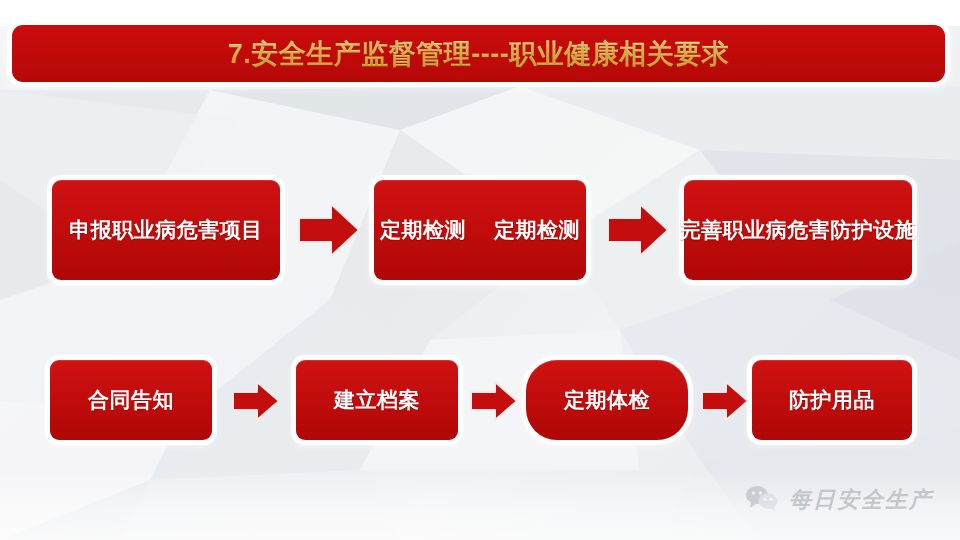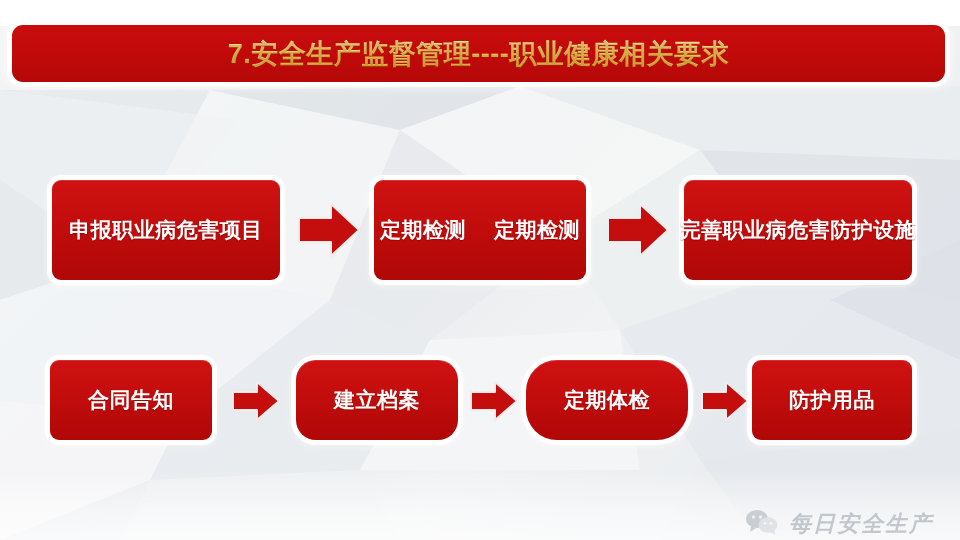--- a/index.html
+++ b/index.html
@@ -164,21 +164,21 @@
     <div class="line">完善职业病危害</div>
     <div class="line">防护设施</div>
   </div>
 
   <div class="arrow" style="left:231px; top:380px;">
     <svg width="50" height="42" viewBox="0 0 50 42">
       <polygon points="2,12 26,12 26,2 48,21 26,40 26,30 2,30" fill="#c40d0d" stroke="#f6eaea" stroke-width="2" stroke-linejoin="round"></polygon>
     </svg>
   </div>
 
-  <div class="flow-box row2" style="left:296px; top:360px; width:162px; height:80px;border-radius:20px;">
+  <div class="flow-box row2" style="left:296px; top:360px; width:162px; height:80px;">
     <div class="line">建立档案</div>
   </div>
 
   <div class="arrow" style="left:469px; top:380px;">
     <svg width="50" height="42" viewBox="0 0 50 42">
       <polygon points="2,12 26,12 26,2 48,21 26,40 26,30 2,30" fill="#c40d0d" stroke="#f6eaea" stroke-width="2" stroke-linejoin="round"></polygon>
     </svg>
   </div>
 
   <div class="flow-box row2" style="left:526px; top:360px; width:162px; height:80px;border-radius:31px;">
@@ -188,21 +188,21 @@
   <div class="arrow" style="left:700px; top:380px;">
     <svg width="50" height="42" viewBox="0 0 50 42">
       <polygon points="2,12 26,12 26,2 48,21 26,40 26,30 2,30" fill="#c40d0d" stroke="#f6eaea" stroke-width="2" stroke-linejoin="round"></polygon>
     </svg>
   </div>
 
   <div class="flow-box row2" style="left:752px; top:360px; width:160px; height:80px;">
     <div class="line">防护用品</div>
   </div>
 
-  <div style="position:absolute; left:745px; top:484px; display:flex; align-items:center; gap:10px;margin-top:24px;">
+  <div style="position:absolute; left:745px; top:484px; display:flex; align-items:center; gap:10px;">
     <span style="display:block;">
       <svg width="34" height="28" viewBox="0 0 34 28">
         <ellipse cx="12" cy="11" rx="11" ry="9" fill="#c9ced3"></ellipse>
         <polygon points="6,18 5,24 11,20" fill="#c9ced3"></polygon>
         <circle cx="8.5" cy="9" r="1.7" fill="#eef0f2"></circle>
         <circle cx="15.5" cy="9" r="1.7" fill="#eef0f2"></circle>
         <ellipse cx="23" cy="17" rx="9.5" ry="7.8" fill="#dfe3e7"></ellipse>
         <polygon points="29,22 30.5,27 25,24" fill="#dfe3e7"></polygon>
         <circle cx="20" cy="15.5" r="1.4" fill="#f4f6f7"></circle>
         <circle cx="26" cy="15.5" r="1.4" fill="#f4f6f7"></circle>

